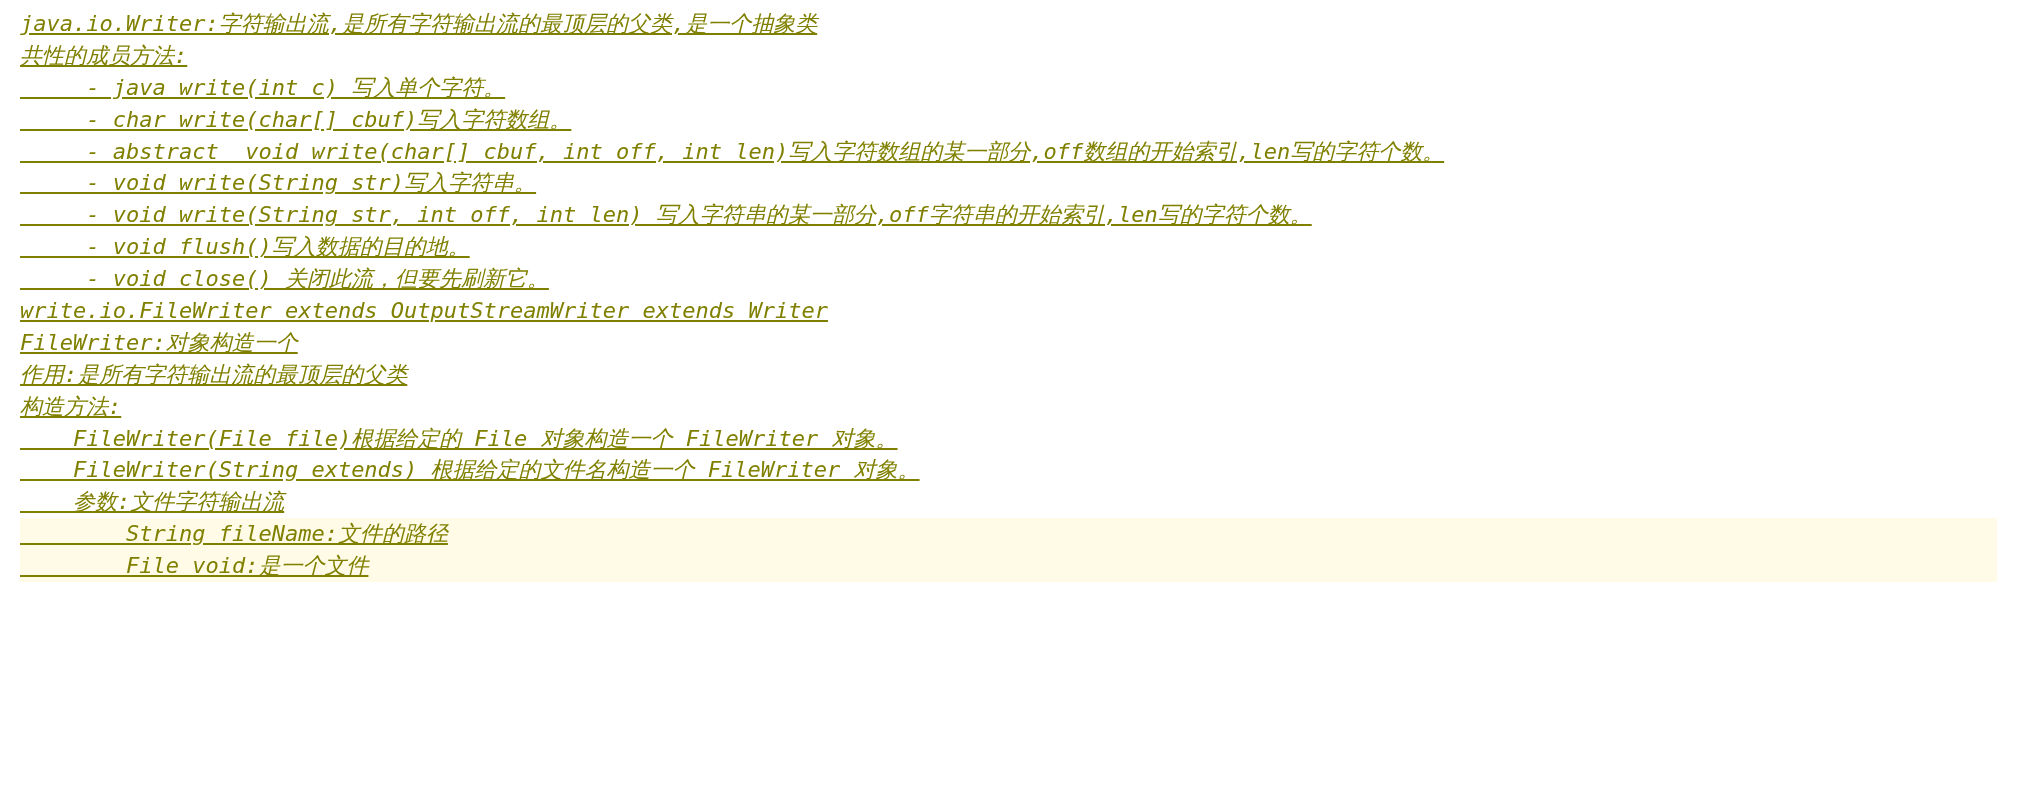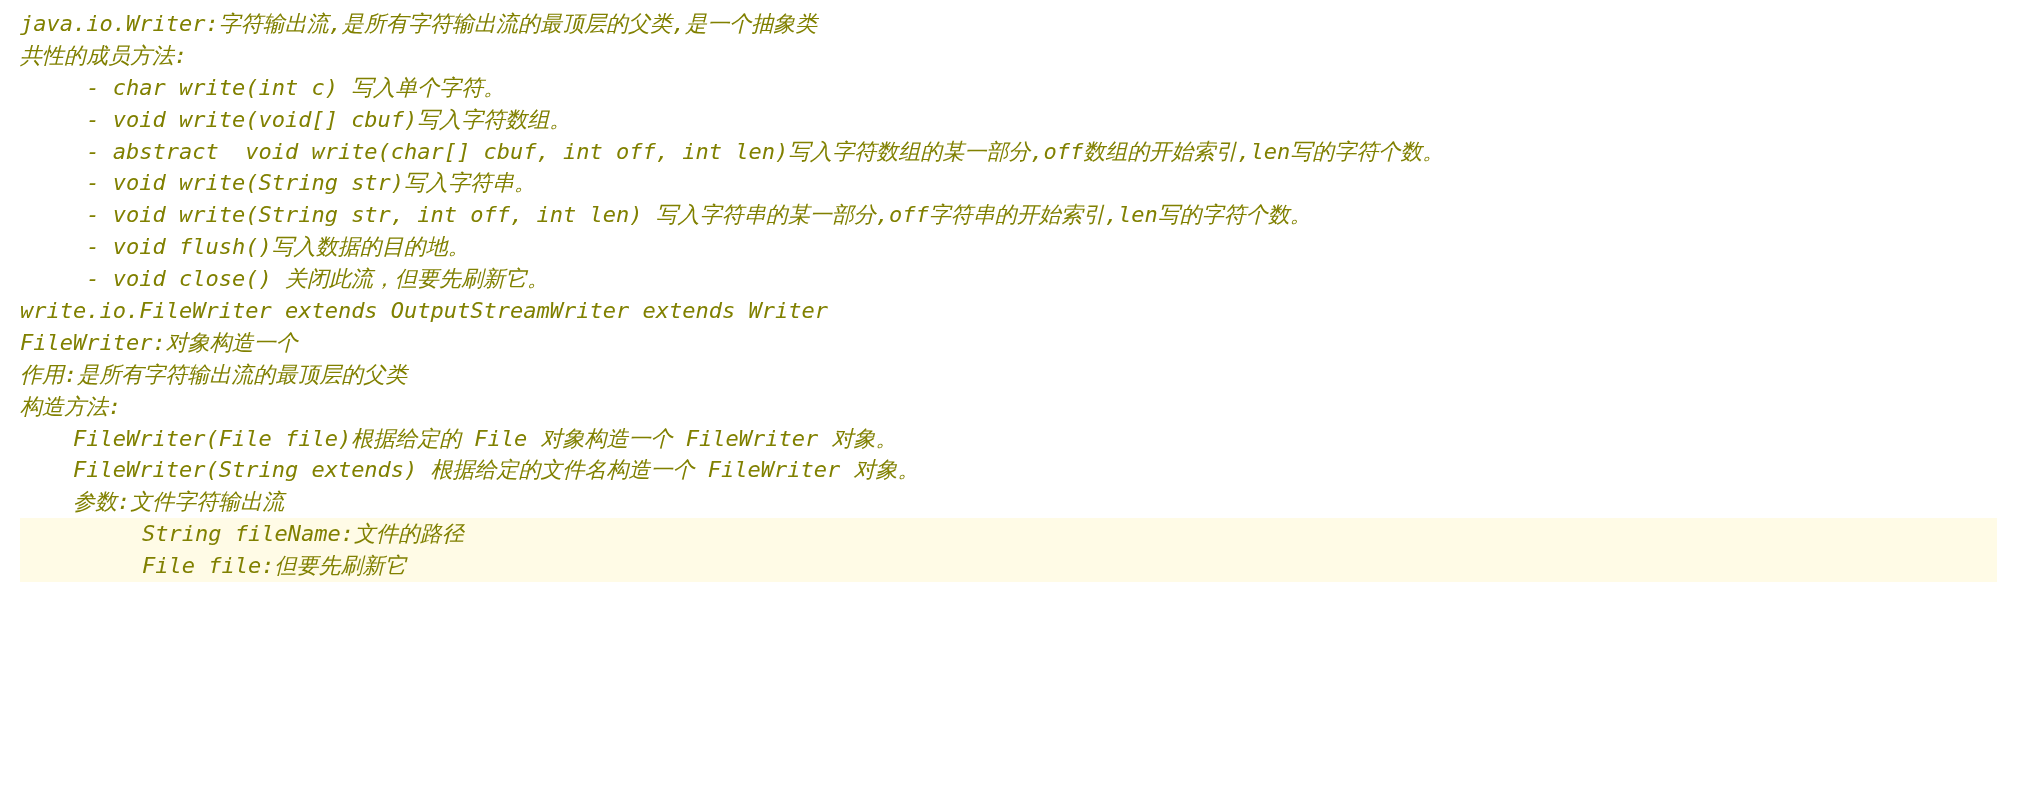--- a/index.html
+++ b/index.html
@@ -5,42 +5,41 @@
   body {
     margin: 0;
     padding: 8px 20px;
     font-family: "Microsoft YaHei", Consolas, monospace;
     font-size: 22px;
     background: #ffffff;
     color: #808000;
     font-style: italic;
     line-height: 1.45;
   }
-  .line { white-space: pre; }
+  .line { white-space: pre; text-decoration: underline; }
   .highlight {
     background: #fffbe6;
-    padding-left: 16px;
   }
 </style>
 </head>
 <body>
 
 <div class="line">java.io.Writer:字符输出流,是所有字符输出流的最顶层的父类,是一个抽象类</div>
 <div class="line"></div>
 <div class="line">共性的成员方法:</div>
-<div class="line">     - char write(int c) 写入单个字符。</div>
-<div class="line">     - void write(void[] cbuf)写入字符数组。</div>
+<div class="line">     - java write(int c) 写入单个字符。</div>
+<div class="line">     - char write(char[] cbuf)写入字符数组。</div>
 <div class="line">     - abstract  void write(char[] cbuf, int off, int len)写入字符数组的某一部分,off数组的开始索引,len写的字符个数。</div>
 <div class="line">     - void write(String str)写入字符串。</div>
 <div class="line">     - void write(String str, int off, int len) 写入字符串的某一部分,off字符串的开始索引,len写的字符个数。</div>
 <div class="line">     - void flush()写入数据的目的地。</div>
 <div class="line">     - void close() 关闭此流，但要先刷新它。</div>
 <div class="line"></div>
 <div class="line">write.io.FileWriter extends OutputStreamWriter extends Writer</div>
 <div class="line">FileWriter:对象构造一个</div>
 <div class="line">作用:是所有字符输出流的最顶层的父类</div>
 <div class="line"></div>
 <div class="line">构造方法:</div>
 <div class="line">    FileWriter(File file)根据给定的 File 对象构造一个 FileWriter 对象。</div>
 <div class="line">    FileWriter(String extends) 根据给定的文件名构造一个 FileWriter 对象。</div>
 <div class="line">    参数:文件字符输出流</div>
 <div class="line highlight">        String fileName:文件的路径</div>
-<div class="line highlight">        File file:但要先刷新它</div>
+<div class="line highlight">        File void:是一个文件</div>
 
 </body></html>

